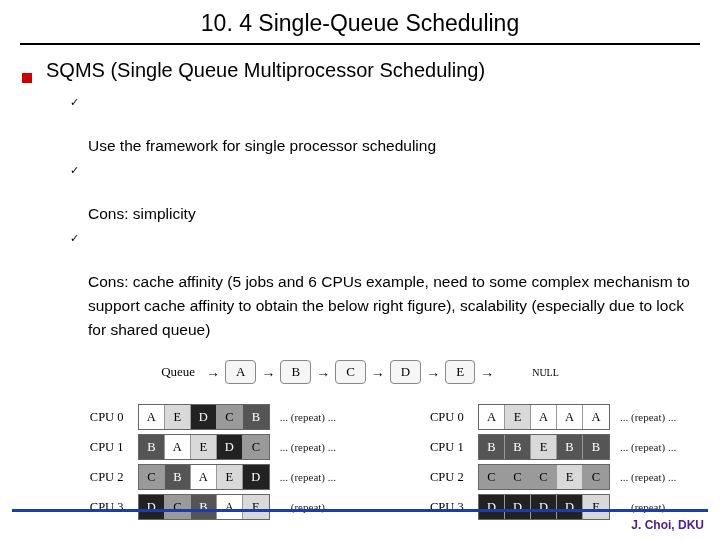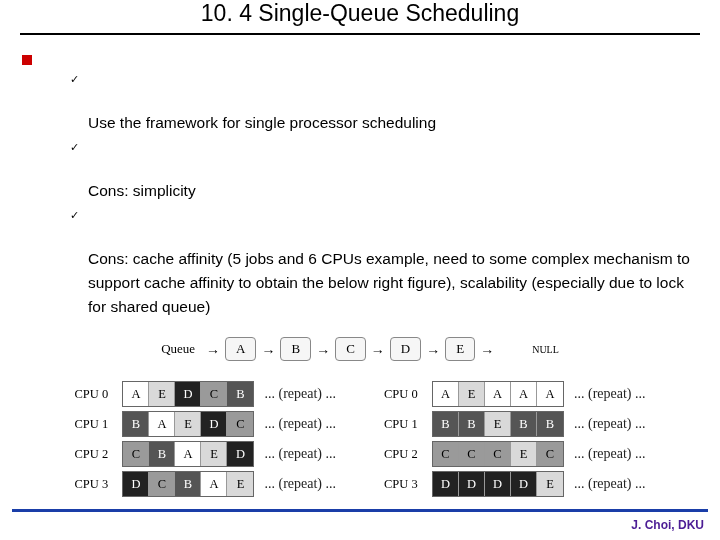--- a/index.html
+++ b/index.html
@@ -8,20 +8,21 @@
     width: 720px;
     height: 540px;
     font-family: Arial, Helvetica, sans-serif;
     background: #fff;
     position: relative;
     color: #000;
   }
   .title {
     text-align: center;
     font-size: 23px;
+    padding-top: 10px;
     padding-bottom: 6px;
   }
   .hr {
     border-top: 2px solid #000;
     margin: 0 20px 14px 20px;
   }
   .content { padding: 0 22px; }
   .sq-row { display: flex; align-items: baseline; margin-bottom: 8px; }
   .red-sq {
     width: 10px; height: 10px; background: #c00; margin-right: 14px;
@@ -44,53 +45,54 @@
     border: 1px solid #888; border-radius: 4px;
     padding: 3px 10px; font-size: 13px; background: #f6f6f6;
   }
   .q-null { font-size: 10px; margin-left: 6px; padding-left: 27px; }
 
   .tables {
     display: flex; justify-content: center; gap: 48px;
     font-family: "Times New Roman", serif;
   }
   .tbl { }
-  .t-row { display: flex; align-items: center; height: 30px; }
+  .t-row { display: flex; align-items: center; height: 30px; margin-left: 46px; }
   .t-label { width: 48px; font-size: 12.5px; text-align: left; }
   .cells { display: flex; border: 1px solid #666; }
   .cell {
     width: 26px; height: 24px; border-right: 1px solid #999;
     font-size: 12.5px; display: flex; align-items: center; justify-content: center;
   }
   .cell:last-child { border-right: none; }
   .c-w { background: #fff; }
   .c-l { background: #d9d9d9; }
   .c-m { background: #9a9a9a; }
   .c-d { background: #555; color: #fff; }
   .c-k { background: #222; color: #fff; }
-  .repeat { font-size: 14px; margin-left: 10px; color: #222; text-align: right; }
+  .repeat { font-size: 11px; margin-left: 10px; color: #222; text-align: right; }
 
   .footer-line {
     position: absolute; bottom: 28px; left: 12px; right: 12px;
     height: 3px; background: #1a3ea8;
   }
   .footer-txt {
     position: absolute; bottom: 8px; right: 16px;
     font-size: 12px; font-weight: bold; color: #4c1d95;
   }
 </style>
 </head>
 <body>
 
 <div class="title">10. 4 Single-Queue Scheduling</div>
 <div class="hr"></div>
 
 <div class="content">
   <div class="sq-row">
     <div class="red-sq"></div>
+    <div class="h1txt">SQMS (Single Queue Multiprocessor Scheduling)</div>
   </div>
 
   <div class="bullets">
     <div class="b-row">
       <div class="tick">✓</div>
       <div class="b-txt">Use the framework for single processor scheduling</div>
     </div>
     <div class="b-row">
       <div class="tick">✓</div>
       <div class="b-txt">Cons: simplicity</div>

